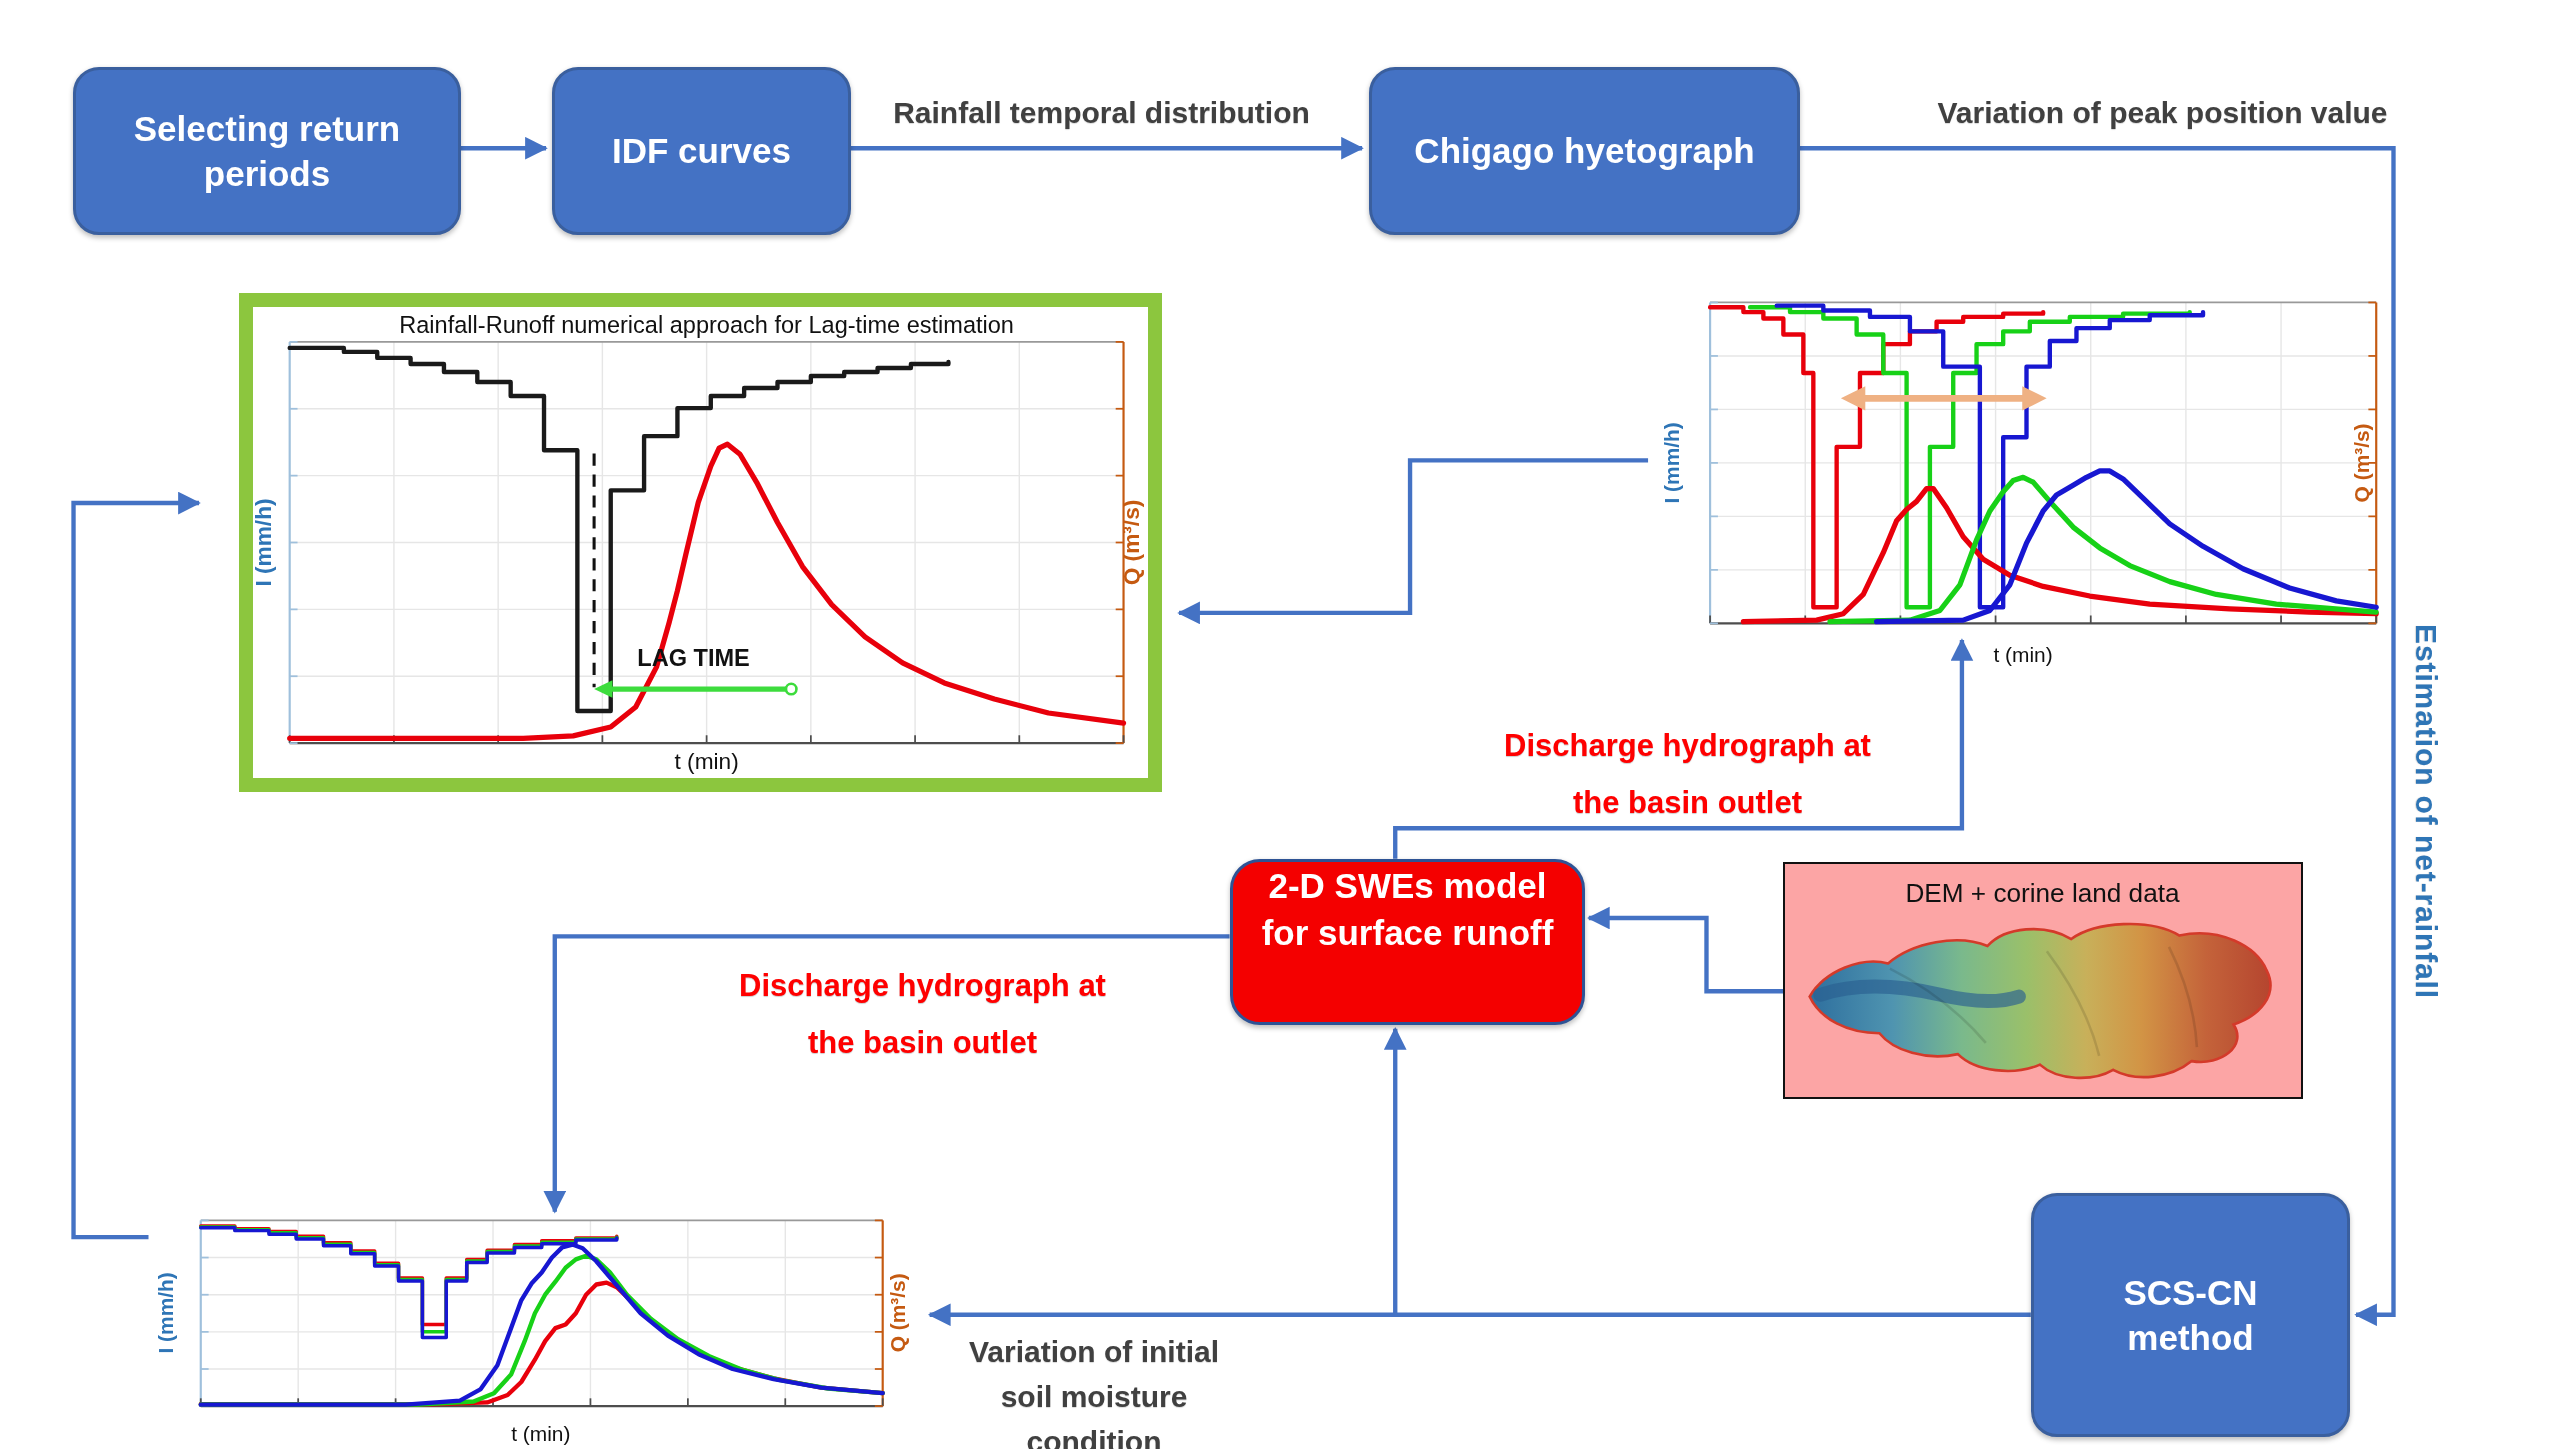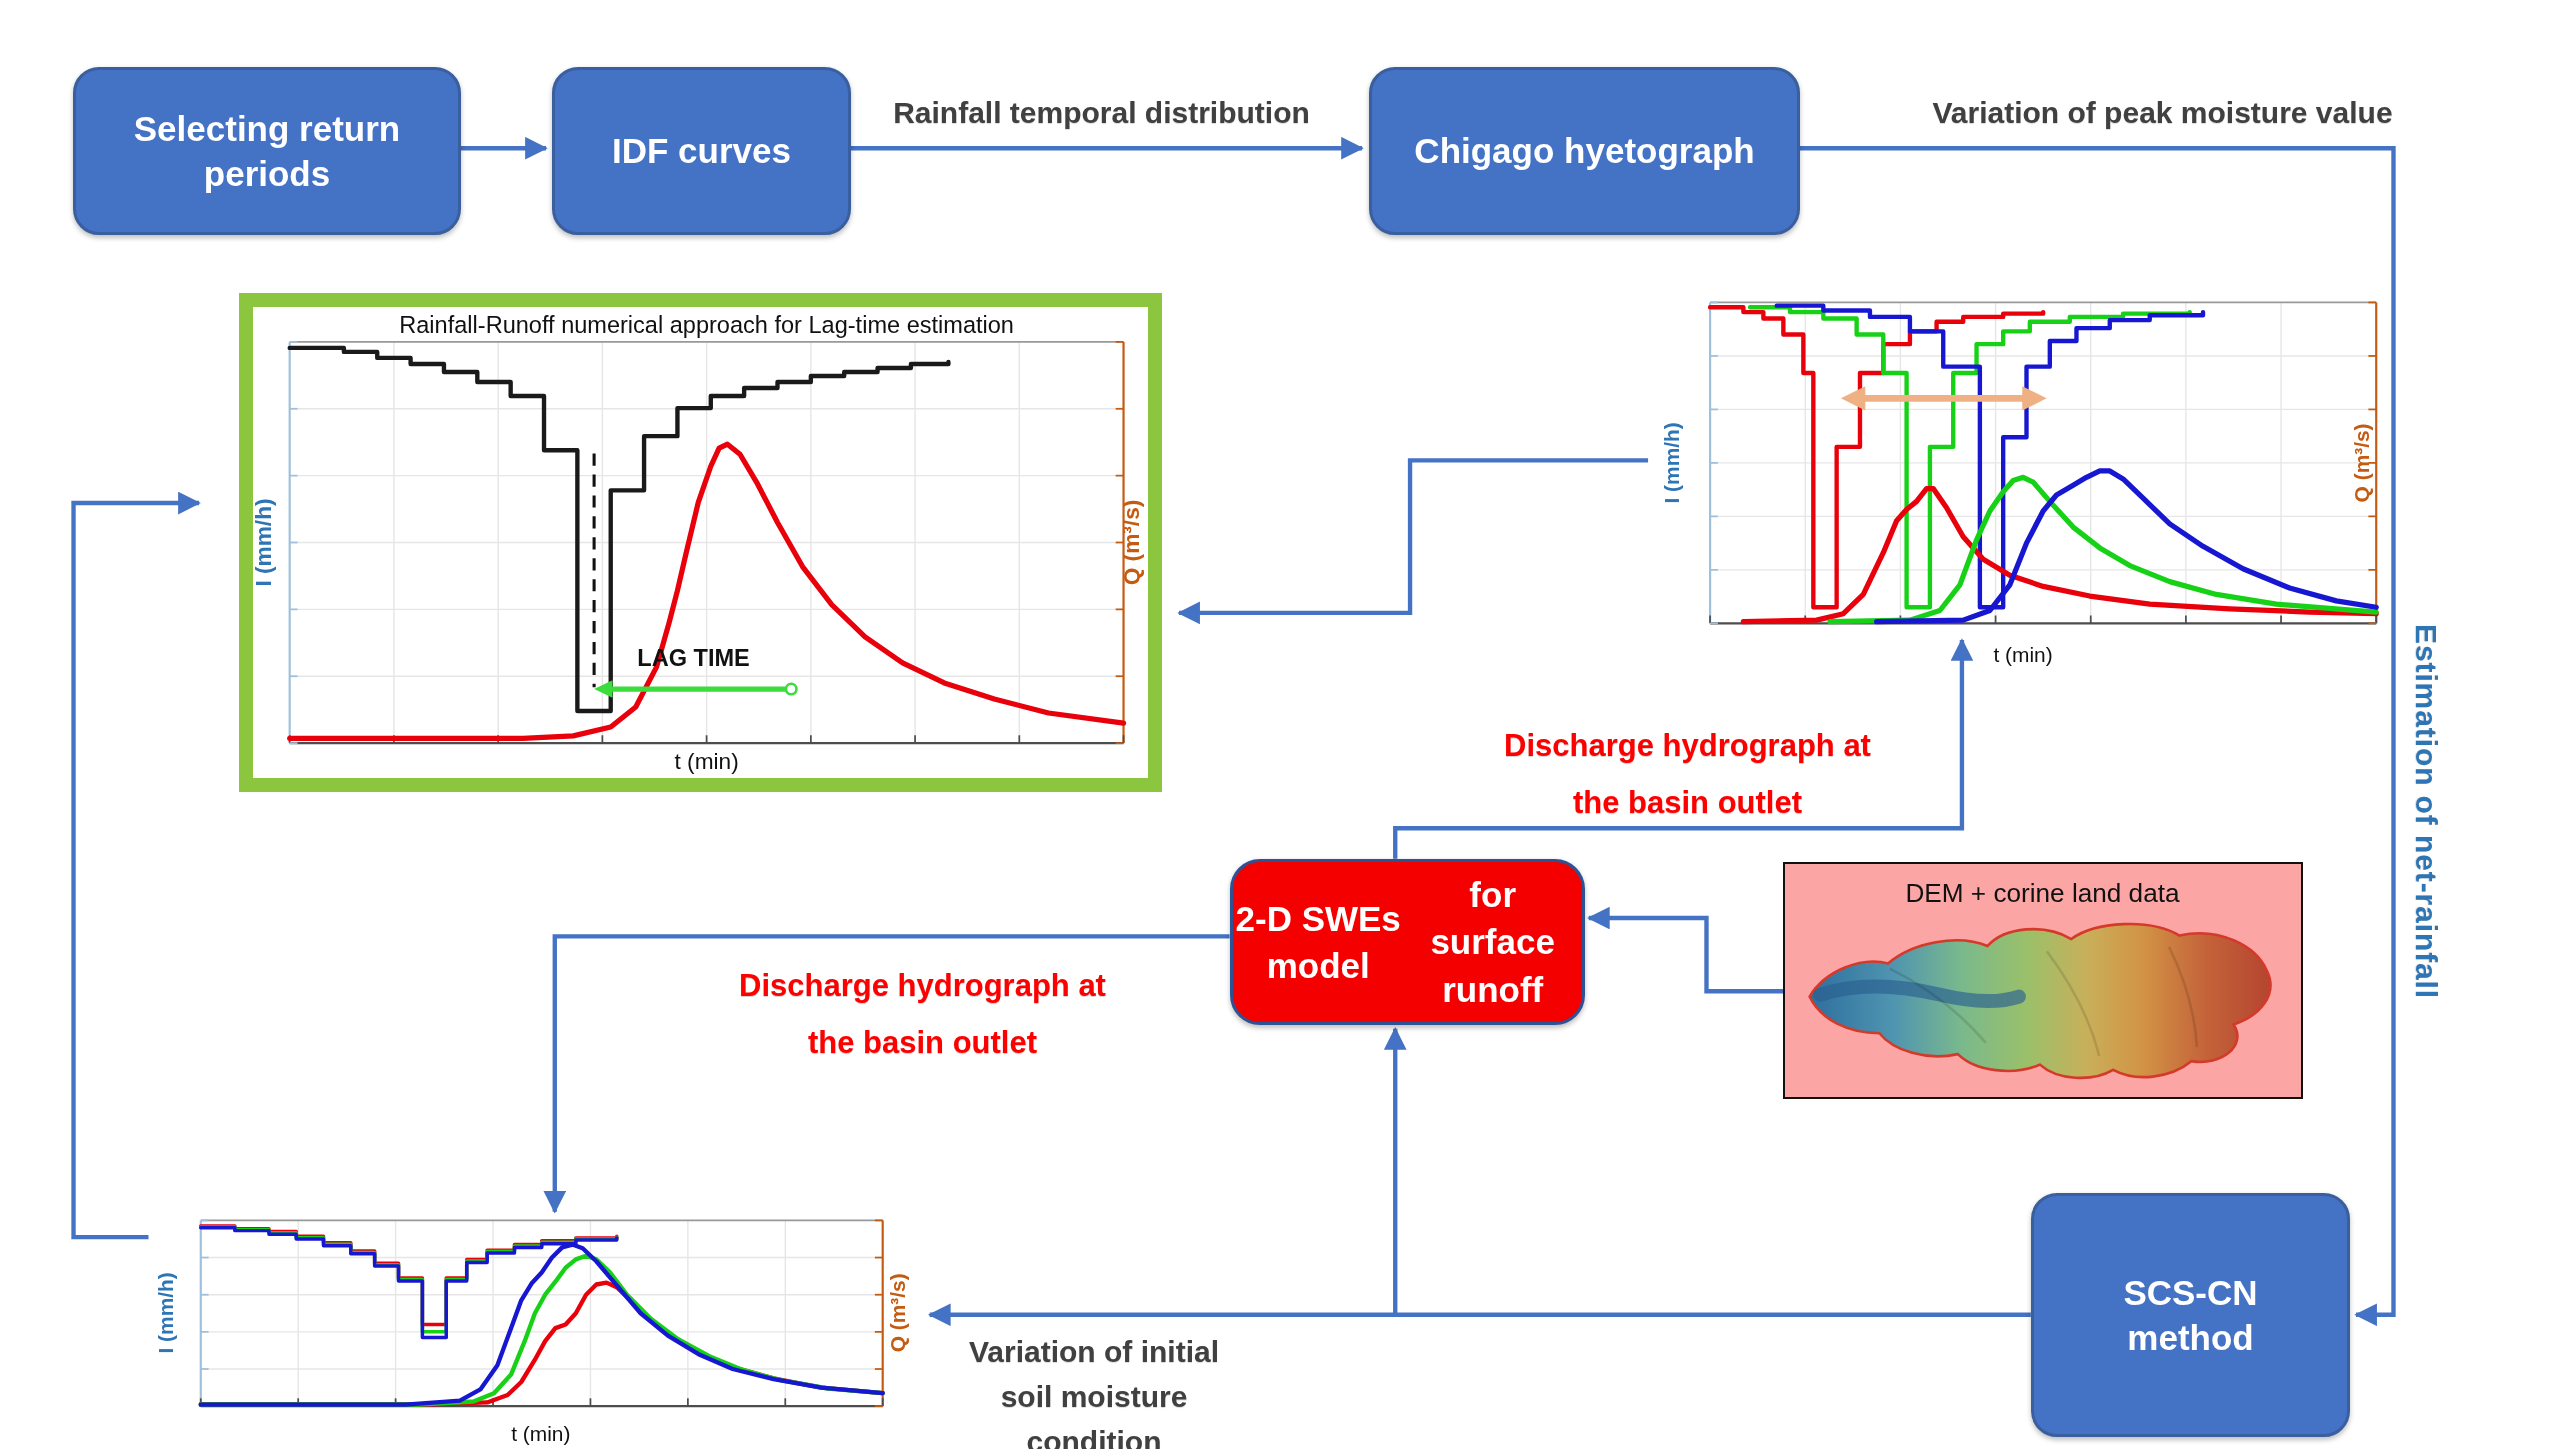--- a/index.html
+++ b/index.html
@@ -4,21 +4,21 @@
 <style>
   html,body{margin:0;padding:0;background:#fff;}
   .canvas{position:relative;width:2576px;height:1449px;background:#ffffff;overflow:hidden;
           font-family:"Liberation Sans",sans-serif;padding-left:29px;}
   .overlay{position:absolute;left:0;top:0;width:2576px;height:1449px;pointer-events:none;}
   .bluebox{position:absolute;background:#4472C4;border:3.5px solid #3A5F9E;border-radius:26px;
            color:#fff;font-weight:bold;display:flex;flex-direction:column;align-items:center;
            justify-content:center;text-align:center;font-size:35px;line-height:1.3;
            box-shadow:0 2.6px 5.2px rgba(0,0,0,.25);}
   .redbox{position:absolute;background:#F40000;border:3.5px solid #2E5395;border-radius:30px;
-          color:#fff;font-weight:bold;display:flex;flex-direction:row;align-items:center;
+          color:#fff;font-weight:bold;display:flex;flex-direction:column;align-items:center;
           justify-content:flex-start;text-align:center;font-size:35px;line-height:1.35;
           box-shadow:0 2.6px 5.2px rgba(0,0,0,.25);}
   .greenframe{position:absolute;background:#fff;border:14px solid #8CC63E;}
   .demframe{position:absolute;background:#fca5a5;border:2.6px solid #111;}
   .elabel{position:absolute;color:#404040;font-weight:bold;font-size:30px;text-align:center;
           text-shadow:0 0.9px 0.9px rgba(0,0,0,.15);}
   .rlabel{position:absolute;color:#FF0000;font-weight:bold;font-size:31px;text-align:center;
           line-height:1.85;text-shadow:0 0.9px 0.9px rgba(0,0,0,.2);}
   .vlabel{position:absolute;color:#2E75B6;font-weight:bold;font-size:30px;
           writing-mode:vertical-rl;text-orientation:mixed;letter-spacing:0.9px;
@@ -64,21 +64,21 @@
   <div class="redbox" style="left:1230px;top:859px;width:349px;height:160px;">
     <span>2-D SWEs model</span>
     <span>for surface runoff</span>
   </div>
   <div class="bluebox" style="left:2031px;top:1193px;width:313px;height:238px;">
     <span>SCS-CN</span>
     <span>method</span>
   </div>
 
   <div class="elabel" style="left:840px;top:96px;width:523px;">Rainfall temporal distribution</div>
-  <div class="elabel" style="left:1901px;top:96px;width:523px;">Variation of peak moisture value</div>
+  <div class="elabel" style="left:1901px;top:96px;width:523px;">Variation of peak position value</div>
   <div class="vlabel" style="left:2409px;top:624px;">Estimation of net-rainfall</div>
 
   <div class="rlabel" style="left:1426px;top:717px;width:523px;">
     <div>Discharge hydrograph at</div>
     <div>the basin outlet</div>
   </div>
   <div class="rlabel" style="left:661px;top:957px;width:523px;">
     <div>Discharge hydrograph at</div>
     <div>the basin outlet</div>
   </div>

